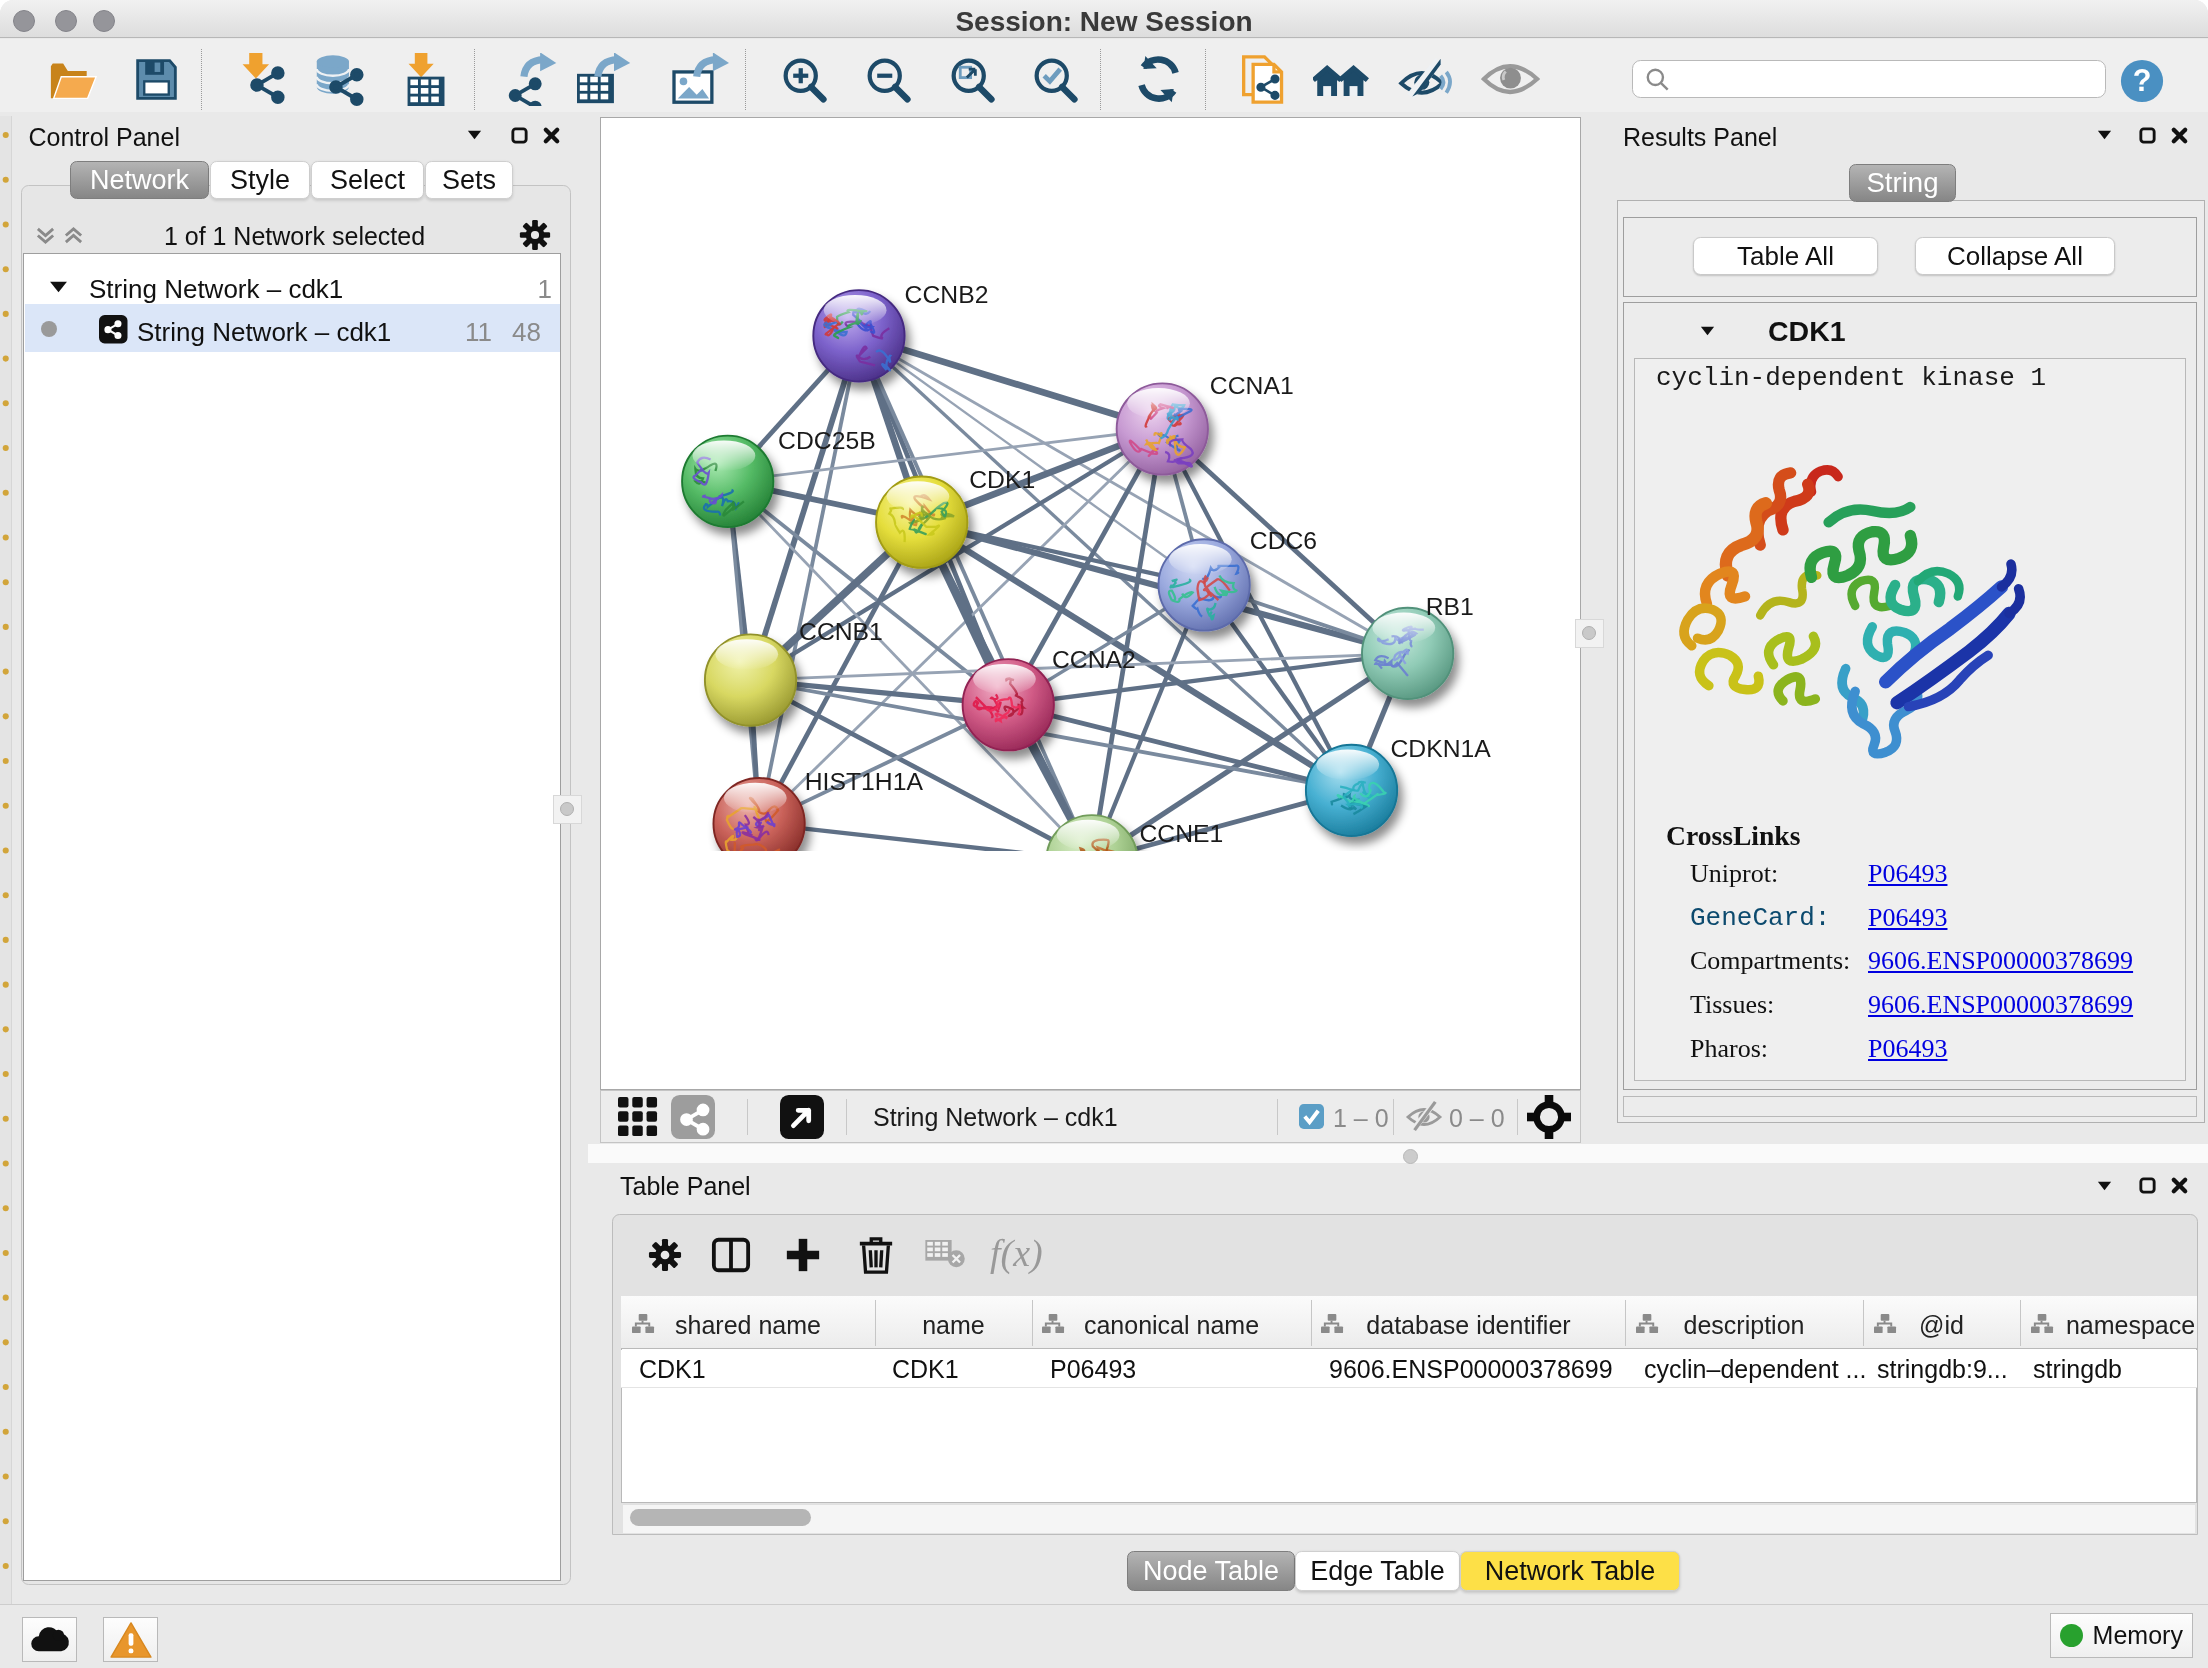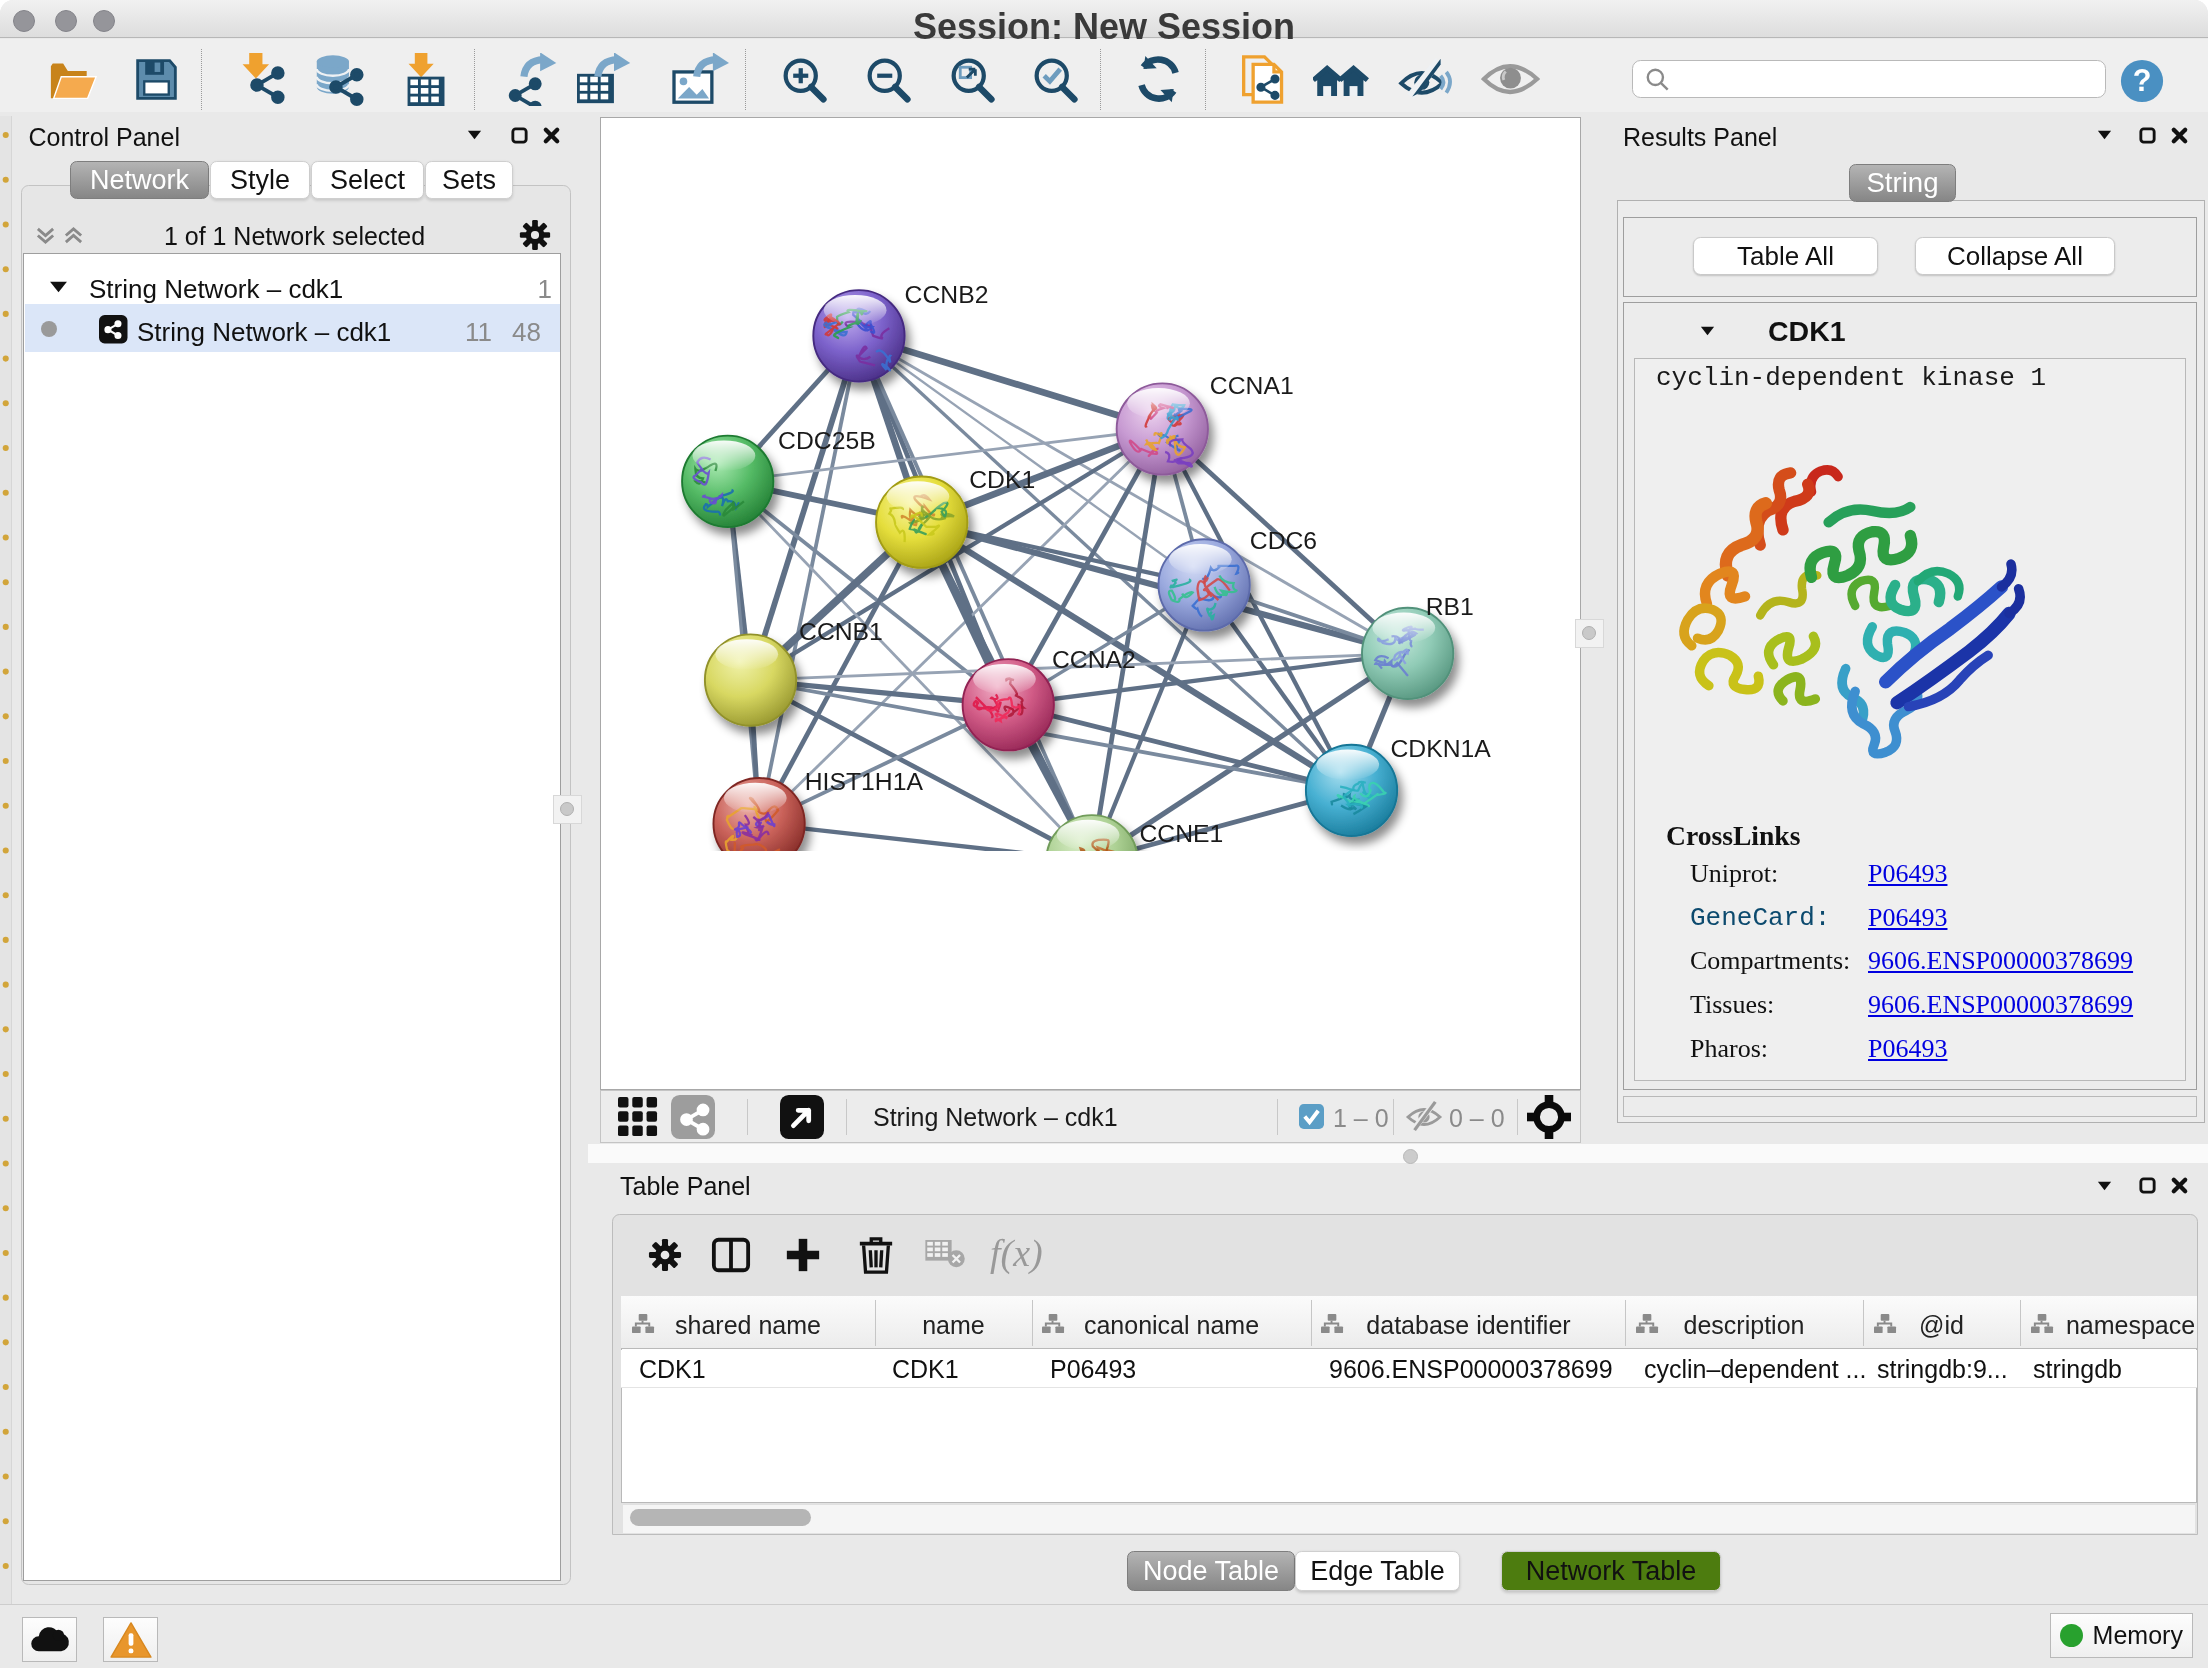--- a/index.html
+++ b/index.html
@@ -5,21 +5,21 @@
 html,body { width:2208px; height:1668px; background:#fff; font-family:"Liberation Sans", sans-serif; }
 #win { position:relative; width:2208px; height:1668px; overflow:hidden; }
 </style></head>
 <body>
 <div id="win">
     <div style="position:absolute;inset:0;background:#e9e9e9;border-radius:13.3px 13.3px 0 0;overflow:hidden">
       <div style="position:absolute;left:0px;top:0px;width:2208px;height:38px;background:linear-gradient(#f1f1f1,#dddddd);border-bottom:1px solid #b7b7b7;border-radius:13.3px 13.3px 0 0;"></div>
       <div style="position:absolute;left:13.3px;top:9.5px;width:22px;height:22px;border-radius:50%;background:#95959a;border:1px solid #84848a;"></div>
       <div style="position:absolute;left:55px;top:9.5px;width:22px;height:22px;border-radius:50%;background:#95959a;border:1px solid #84848a;"></div>
       <div style="position:absolute;left:93px;top:9.5px;width:22px;height:22px;border-radius:50%;background:#95959a;border:1px solid #84848a;"></div>
-      <div style="position:absolute;left:0px;top:5.7px;width:2208px;height:30px;text-align:center;font-size:36px;font-weight:bold;color:#3a3a3a;">Session: New Session</div>
+      <div style="position:absolute;left:0px;top:5.7px;width:2208px;height:30px;text-align:center;font-size:28px;font-weight:bold;color:#3a3a3a;">Session: New Session</div>
       <div style="position:absolute;left:0px;top:39px;width:2208px;height:73px;background:#efefef;"></div>
       <div style="position:absolute;left:44px;top:53px;width:59px;height:53px;display:flex;align-items:center;justify-content:center;">
         <svg width="53" height="49" viewBox="0 0 56 52" style="">
 <path d="M4 12 L4 46 L42 46 L42 17 L22 17 L17 9 L6 9 Z" fill="#c8831a"></path>
 <path d="M7 46 L15 23 L52 23 L43 46 Z" fill="#f5aa4e" stroke="#fff" stroke-width="1.5"></path>
         </svg>
       </div>
       <div style="position:absolute;left:127px;top:53px;width:59px;height:53px;display:flex;align-items:center;justify-content:center;">
         <svg width="49" height="49" viewBox="0 0 52 52" style="">
 <path d="M6 6 L40 6 L46 13 L46 46 L6 46 Z" fill="#5d8cac" stroke="#1d4a68" stroke-width="3"></path>
@@ -835,21 +835,21 @@
       <div style="position:absolute;left:892px;top:1355px;width:285px;height:27px;font-size:25px;color:#111;">CDK1</div>
       <div style="position:absolute;left:1050px;top:1355px;width:285px;height:27px;font-size:25px;color:#111;">P06493</div>
       <div style="position:absolute;left:1329px;top:1355px;width:285px;height:27px;font-size:25px;color:#111;">9606.ENSP00000378699</div>
       <div style="position:absolute;left:1644px;top:1355px;width:285px;height:27px;font-size:25px;color:#111;">cyclin–dependent ...</div>
       <div style="position:absolute;left:1877px;top:1355px;width:285px;height:27px;font-size:25px;color:#111;">stringdb:9...</div>
       <div style="position:absolute;left:2033px;top:1355px;width:285px;height:27px;font-size:25px;color:#111;">stringdb</div>
       <div style="position:absolute;left:623px;top:1504px;width:1572px;height:28.5px;background:#f5f5f5;border-top:1px solid #e0e0e0;"></div>
       <div style="position:absolute;left:630px;top:1509px;width:181px;height:17px;background:#b5b5b5;border-radius:8.6px;"></div>
       <div style="position:absolute;left:1127px;top:1551px;width:168px;height:40px;background:linear-gradient(#b4b4b4,#868686);color:#fff;border:1px solid #7e7e7e;border-radius:6.7px;display:flex;align-items:center;justify-content:center;font-size:27px;">Node Table</div>
       <div style="position:absolute;left:1295px;top:1551px;width:165px;height:40px;background:#fff;color:#111;border:1px solid #cfcfcf;box-shadow:0 1.9px 2.9px rgba(0,0,0,0.15);border-radius:6.7px;display:flex;align-items:center;justify-content:center;font-size:27px;">Edge Table</div>
-      <div style="position:absolute;left:1460px;top:1551px;width:220px;height:40px;background:#4d7c0f;color:#111;border:1px solid #cfcfcf;box-shadow:0 1.9px 2.9px rgba(0,0,0,0.15);border-radius:6.7px;display:flex;align-items:center;justify-content:center;font-size:27px;margin-left:41px;">Network Table</div>
+      <div style="position:absolute;left:1460px;top:1551px;width:220px;height:40px;background:#fde047;color:#111;border:1px solid #cfcfcf;box-shadow:0 1.9px 2.9px rgba(0,0,0,0.15);border-radius:6.7px;display:flex;align-items:center;justify-content:center;font-size:27px;">Network Table</div>
       <div style="position:absolute;left:0px;top:1604px;width:2208px;height:1px;background:#cdcdcd;"></div>
       <div style="position:absolute;left:22px;top:1617px;width:55px;height:45px;background:linear-gradient(#fdfdfd,#efefef);border:1px solid #b9b9b9;display:flex;align-items:center;justify-content:center;">
         <svg width="42" height="30" viewBox="0 0 44 32" style="">
           <path d="M10 28 A8 8 0 0 1 10 12 A11 11 0 0 1 31 9 A8.5 8.5 0 0 1 34 28 Z" fill="#111"></path>
           <circle cx="31" cy="11" r="6" fill="#111"></circle>
         </svg>
       </div>
       <div style="position:absolute;left:103px;top:1617px;width:55px;height:45px;background:linear-gradient(#fdfdfd,#efefef);border:1px solid #b9b9b9;display:flex;align-items:center;justify-content:center;">
         <svg width="44" height="38" viewBox="0 0 46 40" style="">
           <path d="M23 2 L44 38 L2 38 Z" fill="#e8962c" stroke="#d8881f" stroke-width="1.5" stroke-linejoin="round"></path>

